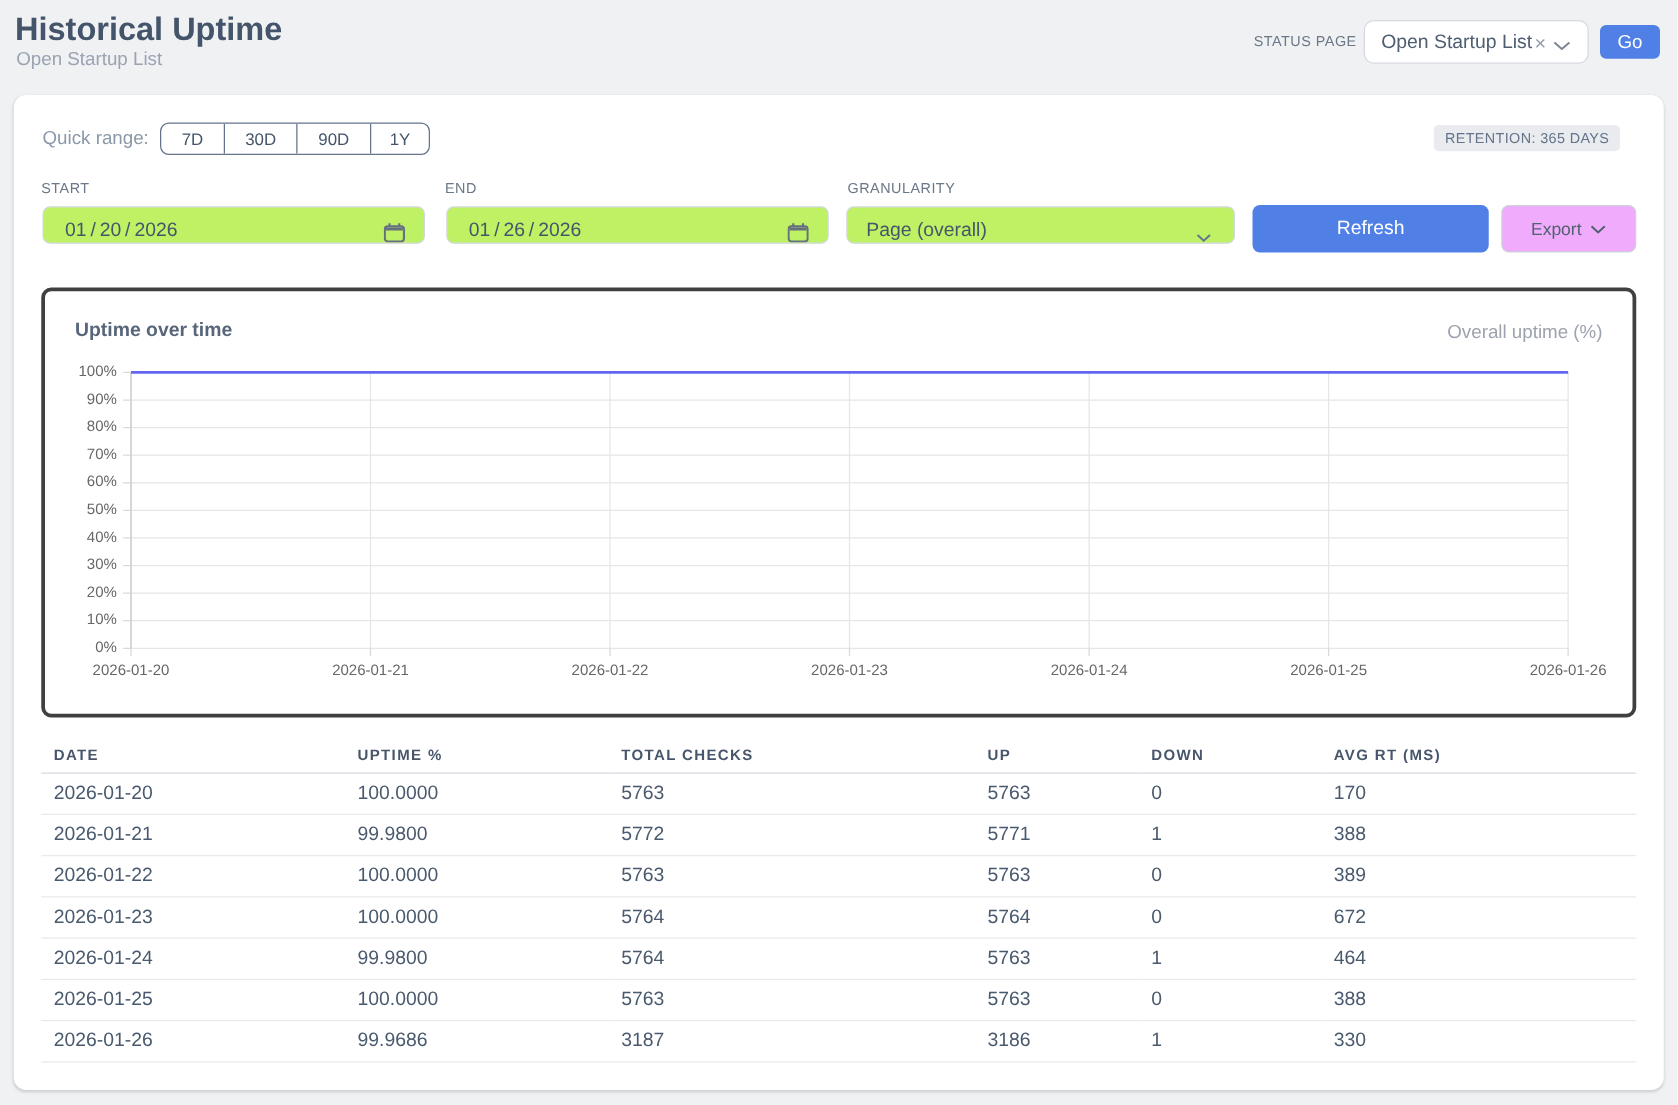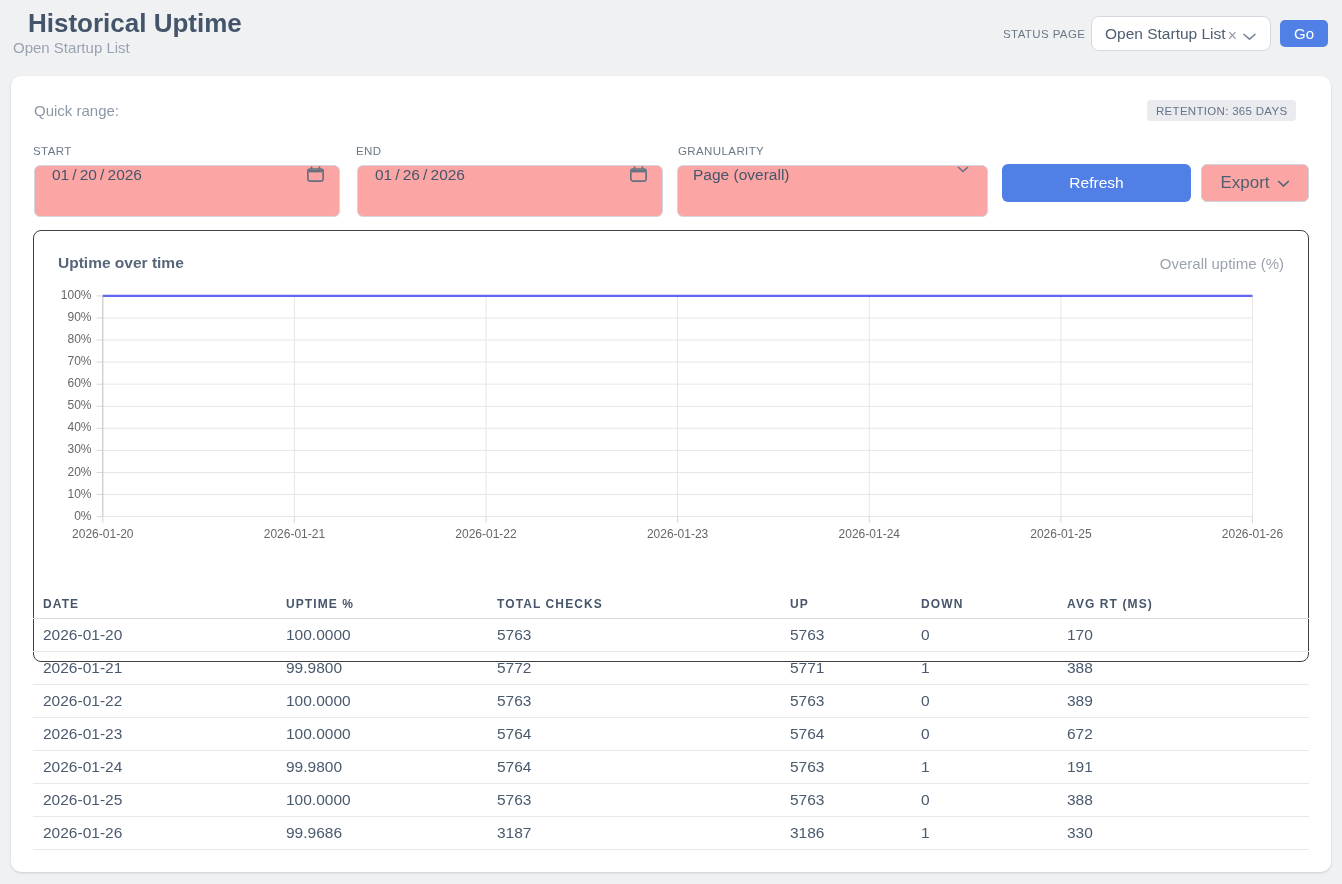--- a/index.html
+++ b/index.html
@@ -1,48 +1,48 @@
 <!DOCTYPE html>
 <html><head>
 <meta charset="utf-8">
 <style>
 * { margin:0; padding:0; box-sizing:border-box; }
 html,body { width:1342px; height:884px; }
 body { background:#f0f1f3; font-family:"Liberation Sans",sans-serif; position:relative; overflow:hidden; }
 .abs { position:absolute; }
 
 
-.h1 { left:28px; top:10px; font-size:26px; font-weight:700; color:#44546a; letter-spacing:0; line-height:1; }
+.h1 { left:12px; top:10px; font-size:26px; font-weight:700; color:#44546a; letter-spacing:0; line-height:1; }
 .sub { left:13px; top:40px; font-size:15px; color:#9aa3b2; line-height:1; }
 .splabel { left:1003px; top:29px; font-size:11.5px; color:#6b7888; letter-spacing:0.4px; line-height:1; }
 .sel { left:1091px; top:16px; width:180px; height:35px; background:#fff; border:1px solid #d5d9df; border-radius:8px; display:flex; align-items:center; padding:0 13px; }
 .sel .t { font-size:15.5px; color:#4e5d70; }
 .sel .x { font-size:16px; color:#929ca8; margin-left:2px; position:relative; top:2px; }
 .sel svg { margin-left:auto; margin-top:5px; }
 .go { left:1280px; top:20px; width:48px; height:27px; background:#5080e6; border-radius:5px; color:#fff; font-size:15px; display:flex; align-items:center; justify-content:center; }
 
 
 .card { left:11px; top:76px; width:1320px; height:796px; background:#fff; border-radius:10px; box-shadow:0 1px 2px rgba(16,24,40,.06), 0 1px 3px rgba(16,24,40,.1); }
 
 
 .qr-label { left:23px; top:27px; font-size:15px; color:#8b98a8; line-height:1; }
 .qr { left:117px; top:22px; height:26px; display:flex; border:1px solid #64748b; border-radius:7px; overflow:hidden; }
 .qr div { display:flex; align-items:center; justify-content:center; font-size:13.5px; color:#44546a; border-left:1px solid #64748b; }
 .qr div:first-child { border-left:none; }
 .ret { left:1136px; top:24px; height:21px; padding:0 9px; background:#e9ebee; border-radius:4px; display:flex; align-items:center; font-size:11.5px; letter-spacing:0.3px; color:#64748b; }
 
 
 .flabel { font-size:11.5px; color:#6b7888; letter-spacing:0.4px; line-height:1; }
-.inp { height:52px; background:#fca5a5; border:1px solid #d2d7dd; border-radius:6px; display:flex; align-items:flex-start; }
+.inp { height:30px; background:#bef264; border:1px solid #d2d7dd; border-radius:6px; display:flex; align-items:flex-end; }
 .inp .t { font-size:15.5px; color:#46566a; }
 .btn-refresh { left:991px; top:88px; width:189px; height:38px; background:#5080e6; border-radius:6px; color:#fff; font-size:15.5px; display:flex; align-items:center; justify-content:center; }
-.btn-export { left:1190px; top:88px; width:108px; height:38px; background:#fca5a5; border:1px solid #ccd2d9; border-radius:6px; color:#51606f; font-size:17px; display:flex; align-items:center; justify-content:center; gap:7px; }
-
-
-.chart { left:22px; top:154px; width:1276px; height:432px; border:1px solid #404040; border-radius:8px; }
+.btn-export { left:1190px; top:88px; width:108px; height:38px; background:#f0abfc; border:1px solid #ccd2d9; border-radius:6px; color:#51606f; font-size:14px; display:flex; align-items:center; justify-content:center; gap:7px; }
+
+
+.chart { left:22px; top:154px; width:1276px; height:344px; border:3px solid #404040; border-radius:8px; }
 .ct { left:24px; top:24px; font-size:15.5px; font-weight:700; color:#57667a; line-height:1; }
 .cl { right:24px; top:25px; font-size:15px; color:#9ca3af; line-height:1; }
 
 
 .tblwrap { left:22px; top:514px; width:1276px; }
 table { border-collapse:collapse; table-layout:fixed; width:1276px; }
 th { text-align:left; font-size:12px; font-weight:700; letter-spacing:1.1px; color:#47566b; padding:0 0 0 10px; height:28px; vertical-align:middle; border-bottom:1px solid #d6dce2; }
 td { font-size:15.5px; color:#4a5a6e; padding:0 0 0 10px; height:33px; vertical-align:middle; border-bottom:1px solid #e6e9ed; }
 </style>
 </head>
@@ -54,20 +54,26 @@
     <span class="t">Open Startup List</span>
     <span class="x">×</span>
     <svg width="15" height="7" viewBox="0 0 15 7">
       <path d="M1.5 1l6 5.2L13.5 1" fill="none" stroke="#7d8795" stroke-width="1.6"></path>
     </svg>
   </div>
   <div class="abs go">Go</div>
 
   <div class="abs card">
     <div class="abs qr-label">Quick range:</div>
+    <div class="abs qr">
+      <div style="width:50px">7D</div>
+      <div style="width:58px">30D</div>
+      <div style="width:59px">90D</div>
+      <div style="width:47px">1Y</div>
+    </div>
     <div class="abs ret">RETENTION: 365 DAYS</div>
 
     <div class="abs flabel" style="left:22px; top:70px;">START</div>
     <div class="abs flabel" style="left:345px; top:70px;">END</div>
     <div class="abs flabel" style="left:667px; top:70px;">GRANULARITY</div>
     <div class="abs inp" style="left:23px; top:89px; width:306px; padding-left:17px;">
       <span class="t">01 / 20 / 2026</span>
       <svg style="position:absolute; right:15px;" width="17" height="16" viewBox="0 0 17 16">
         <path d="M4.6 0.5v2.8M12.4 0.5v2.8" stroke="#66717f" stroke-width="1.7" fill="none"></path>
         <rect x="0.85" y="3" width="15.3" height="12.2" rx="2.4" fill="none" stroke="#66717f" stroke-width="1.7"></rect>
@@ -210,21 +216,21 @@
             <td>5764</td>
             <td>0</td>
             <td>672</td>
           </tr>
           <tr>
             <td>2026-01-24</td>
             <td>99.9800</td>
             <td>5764</td>
             <td>5763</td>
             <td>1</td>
-            <td>191</td>
+            <td>464</td>
           </tr>
           <tr>
             <td>2026-01-25</td>
             <td>100.0000</td>
             <td>5763</td>
             <td>5763</td>
             <td>0</td>
             <td>388</td>
           </tr>
           <tr>

